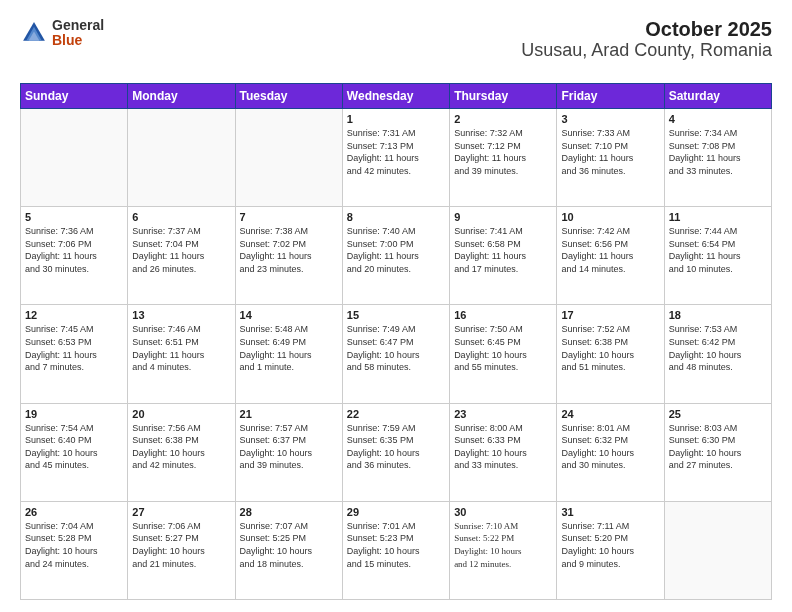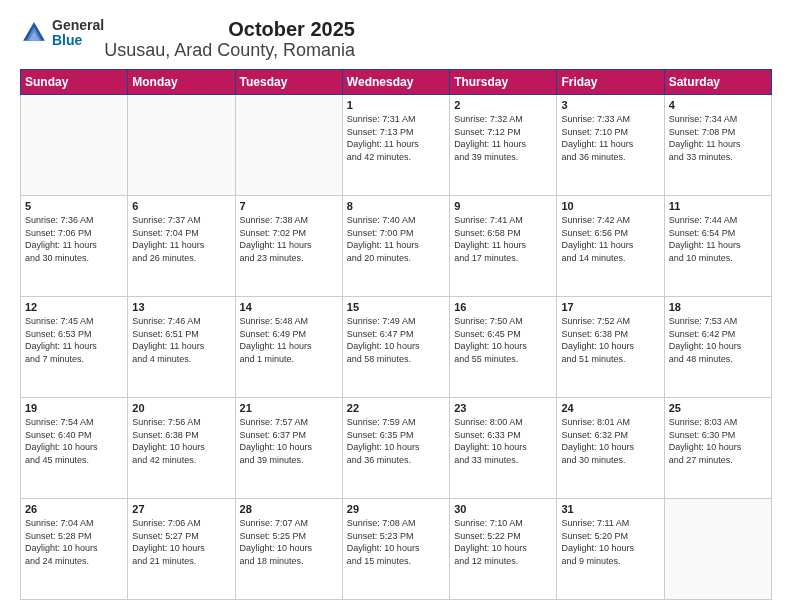--- a/index.html
+++ b/index.html
@@ -13,41 +13,42 @@
     .page {
       width: 792px;
       height: 612px;
       padding: 18px 20px 12px 20px;
       display: flex;
       flex-direction: column;
     }
     .header {
       display: flex;
       align-items: flex-start;
-      margin-bottom: 8px;
+      justify-content: space-between;
+      margin-bottom: 22px;
     }
     .logo {
       display: flex;
       align-items: center;
       gap: 4px;
     }
     .logo-text {
       display: flex;
       flex-direction: column;
       line-height: 1.1;
     }
     .logo-general {
       font-size: 14px;
       font-weight: bold;
       color: #333;
     }
     .logo-blue {
       font-size: 14px;
       font-weight: bold;
-      color: #0369a1;
+      color: #c2410c;
     }
     .logo-icon {
       width: 28px;
       height: 28px;
     }
     .title-block {
       text-align: right;
     }
     .month-title {
       font-size: 20px;
@@ -60,21 +61,21 @@
       color: #444;
     }
     .calendar {
       flex: 1;
       border: 1px solid #ccc;
       border-collapse: collapse;
       width: 100%;
       table-layout: fixed;
     }
     .calendar th {
-      background: #be185d;
+      background: #6d28d9;
       color: #fff;
       font-size: 12px;
       font-weight: bold;
       padding: 5px 4px;
       text-align: left;
       border: 1px solid #1a4490;
     }
     .calendar td {
       vertical-align: top;
       border: 1px solid #ccc;
@@ -338,28 +339,28 @@
           </td>
           <td>
             <span class="day-num">28</span>
             <div class="day-info" style="white-space: pre-line;">Sunrise: 7:07 AM
 Sunset: 5:25 PM
 Daylight: 10 hours
 and 18 minutes.</div>
           </td>
           <td>
             <span class="day-num">29</span>
-            <div class="day-info" style="white-space: pre-line;">Sunrise: 7:08 AM
+            <div class="day-info" style="white-space: pre-line;">Sunrise: 7:01 AM
 Sunset: 5:23 PM
 Daylight: 10 hours
 and 15 minutes.</div>
           </td>
           <td>
             <span class="day-num">30</span>
-            <div class="day-info" style="white-space: pre-line;">Sunrise: 7:10 AM
+            <div class="day-info" style="white-space: pre-line; font-family: Liberation Serif, serif;">Sunrise: 7:10 AM
 Sunset: 5:22 PM
 Daylight: 10 hours
 and 12 minutes.</div>
           </td>
           <td>
             <span class="day-num">31</span>
             <div class="day-info" style="white-space: pre-line;">Sunrise: 7:11 AM
 Sunset: 5:20 PM
 Daylight: 10 hours
 and 9 minutes.</div>

